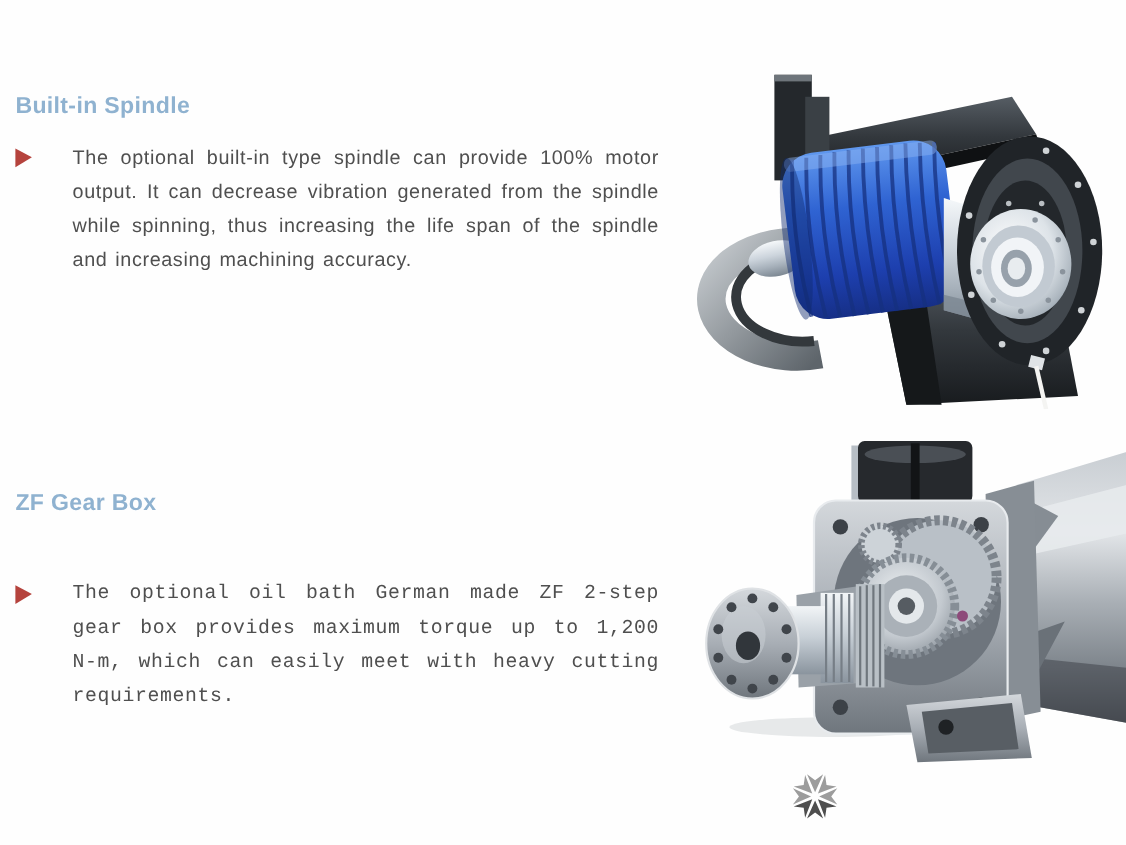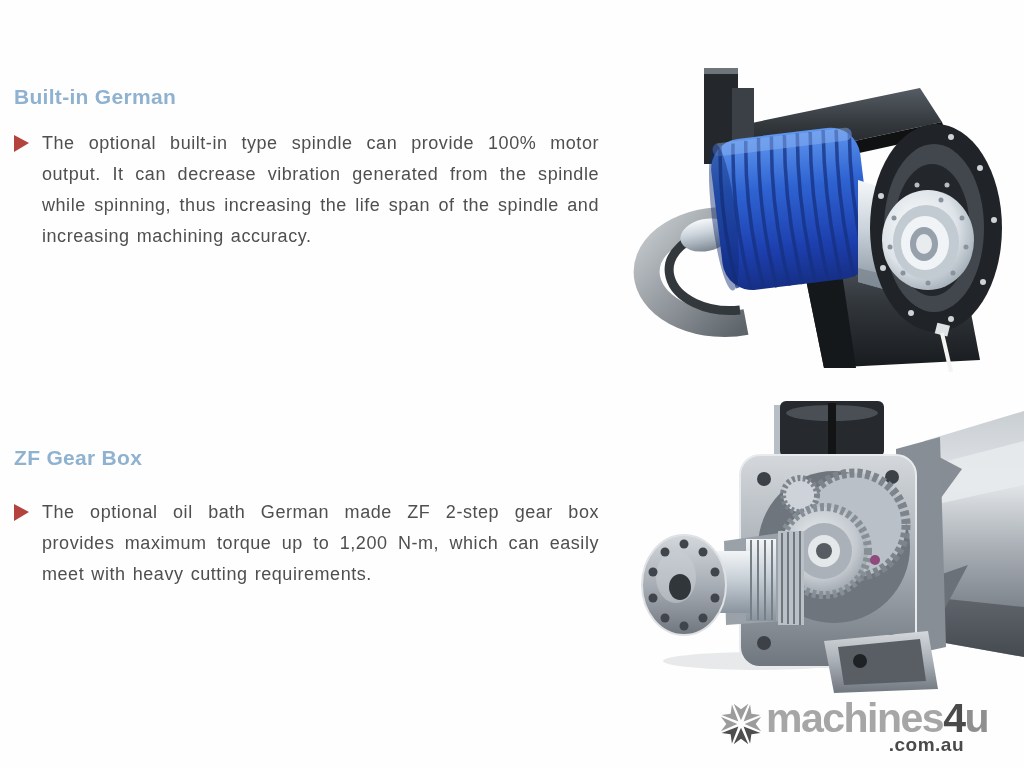--- a/index.html
+++ b/index.html
@@ -11,25 +11,25 @@
     font-family:"Liberation Sans", sans-serif;
   }
   .section-heading{
     position:absolute;left:14px;margin:0;
     font-size:21px;font-weight:bold;color:#8fb2d0;letter-spacing:0.3px;
   }
   #heading-spindle{top:85px;}
   #heading-gearbox{top:446px;}
   .bullet-item{
     position:absolute;left:14px;width:585px;
-    display:flex;align-items:flex-start;
+    display:flex;align-items:flex-start;gap:24px;
   }
   #bullet-1{top:128px;}
   #bullet-2{top:263px;}
-  #bullet-3{top:497px;}
+  #bullet-3{top:525px;font-family:Liberation Mono, monospace;}
   .tri{
     flex:0 0 auto;width:0;height:0;margin-top:7px;margin-right:13px;
     border-left:15px solid #b5433d;
     border-top:8px solid transparent;
     border-bottom:9px solid transparent;
   }
   .bullet-item p{
     margin:0;width:557px;
     font-size:18px;line-height:31px;color:#4f4f4f;
     letter-spacing:0.55px;word-spacing:1.6px;
@@ -56,21 +56,21 @@
     display:block;text-align:right;padding-right:24px;
     font-size:19px;font-weight:bold;color:#4a4a4a;
     letter-spacing:0.5px;line-height:18px;margin-top:-2px;
   }
 </style>
 </head>
 <body>
 
 <div class="page">
 
-  <h2 class="section-heading" id="heading-spindle">Built-in German</h2>
+  <h2 class="section-heading" id="heading-spindle">Built-in Spindle</h2>
 
   <div class="bullet-item" id="bullet-1">
     <span class="tri"></span>
     <p>The optional built-in type spindle can provide 100% motor output. It can decrease vibration generated from the spindle while spinning, thus increasing the life span of the spindle and increasing machining accuracy.</p>
   </div>
 
 
   <h2 class="section-heading" id="heading-gearbox">ZF Gear Box</h2>
 
   <div class="bullet-item" id="bullet-3">
@@ -291,19 +291,15 @@
           <path d="M-8,-22 L0,-16 L8,-22 L0,-4 Z" fill="#9c9c9c" transform="rotate(45)"></path>
           <path d="M-8,-22 L0,-16 L8,-22 L0,-4 Z" fill="#9c9c9c" transform="rotate(90)"></path>
           <path d="M-8,-22 L0,-16 L8,-22 L0,-4 Z" fill="#4e4e4e" transform="rotate(135)"></path>
           <path d="M-8,-22 L0,-16 L8,-22 L0,-4 Z" fill="#4e4e4e" transform="rotate(180)"></path>
           <path d="M-8,-22 L0,-16 L8,-22 L0,-4 Z" fill="#4e4e4e" transform="rotate(225)"></path>
           <path d="M-8,-22 L0,-16 L8,-22 L0,-4 Z" fill="#9c9c9c" transform="rotate(270)"></path>
           <path d="M-8,-22 L0,-16 L8,-22 L0,-4 Z" fill="#9c9c9c" transform="rotate(315)"></path>
         </g>
       </svg>
     </span>
-    <span class="logo-text">
-      <span class="brand"><span class="lt">machines</span><span class="dk">4</span><span class="md">u</span></span>
-      <span class="domain-line">.com.au</span>
-    </span>
   </div>
 
 </div>
 
 </body></html>

